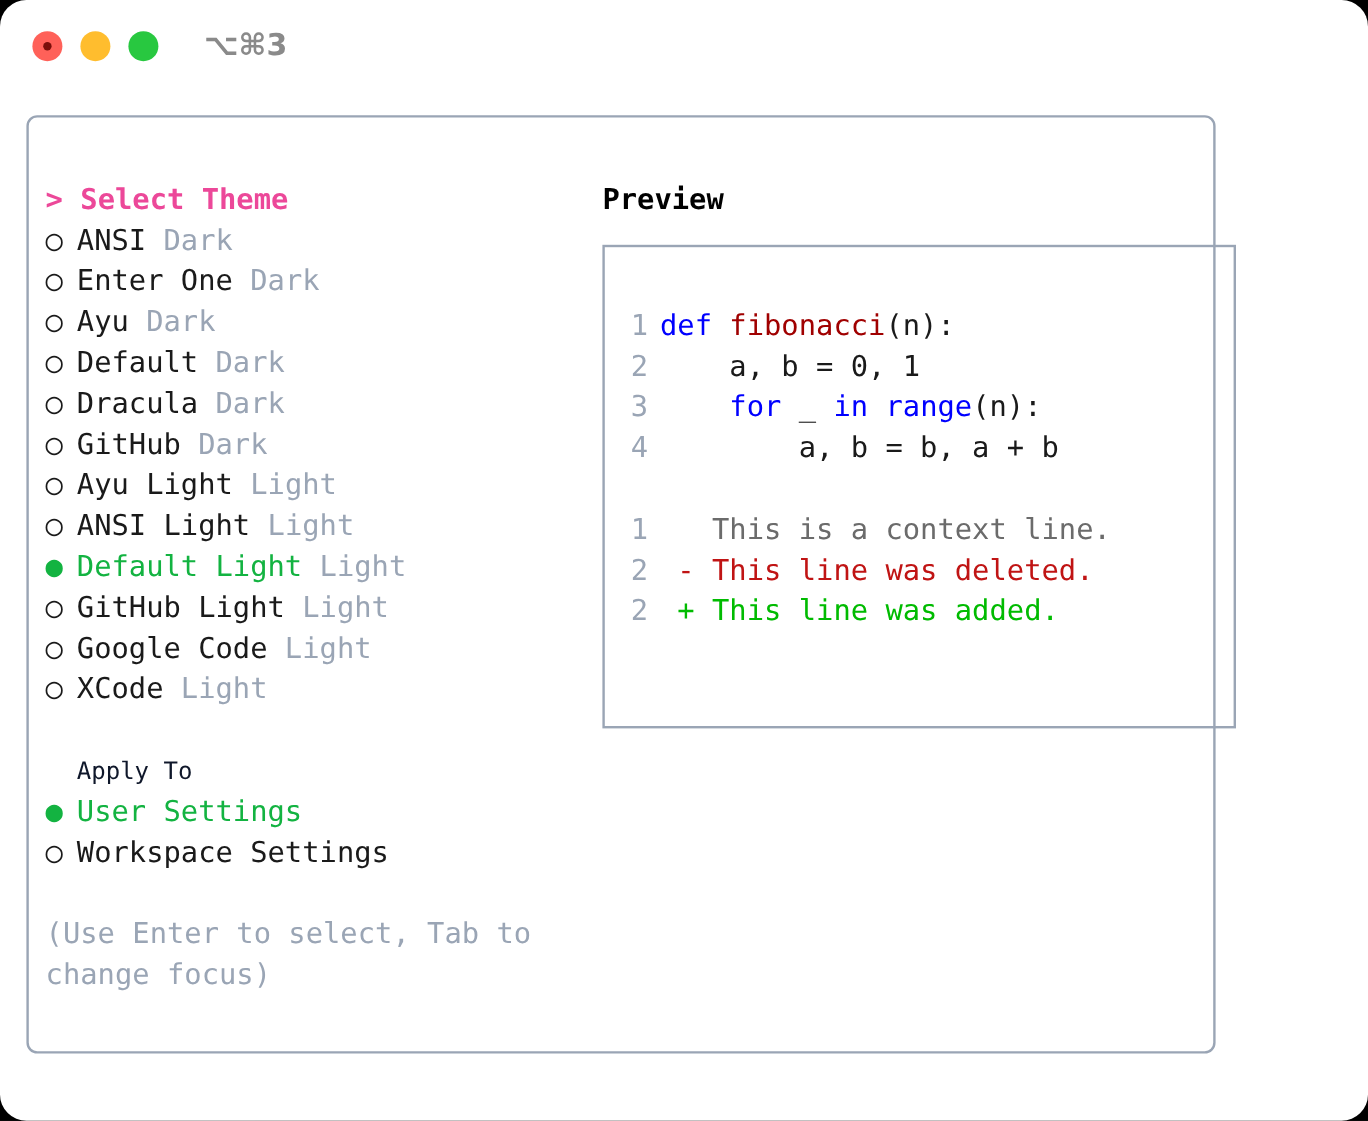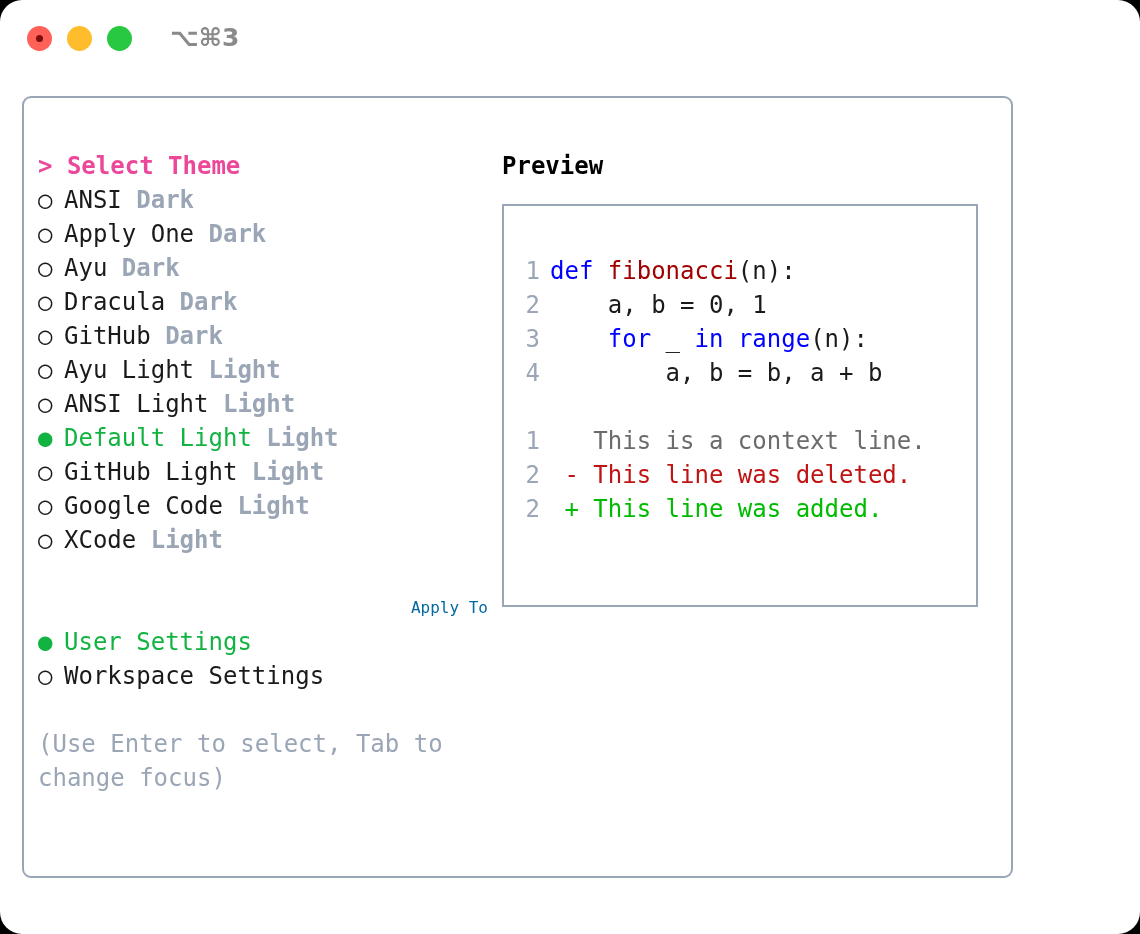--- a/index.html
+++ b/index.html
@@ -87,38 +87,37 @@
     color: #1a1a1a;
   }
   .bullet {
     display: inline-block;
     width: 26px;
     color: #1a1a1a;
   }
   .row.selected .bullet,
   .row.selected .label { color: #13b341; }
   .label { color: #1a1a1a; }
-  .variant { color: #9aa5b5; font-weight: bold; }
+  .variant { color: #9aa5b5; }
   .header-row {
     font-weight: bold;
     font-size: 24px;
     height: 34px;
     line-height: 34px;
     color: #ec4899;
     white-space: pre;
   }
   .spacer { height: 34px; }
   .apply-heading {
-    font-size: 16px;
-    height: 34px;
-    line-height: 34px;
-    color: #0369a1;
+    font-size: 20px;
+    height: 34px;
+    line-height: 34px;
+    color: #0f172a;
     white-space: pre;
     padding-left: 26px;
-    text-align: right;
   }
   #hint {
     margin-top: 34px;
     font-size: 24px;
     line-height: 34px;
     color: #9aa5b5;
     width: 408px;
     white-space: pre-wrap;
     word-break: break-word;
   }
@@ -133,21 +132,21 @@
     font-size: 24px;
     font-weight: bold;
     color: #000000;
     line-height: 34px;
     height: 34px;
   }
   #preview-box {
     position: absolute;
     left: 0;
     top: 55px;
-    width: 476px;
+    width: 528px;
     height: 403px;
     border: 2px solid #9aa5b5;
     box-sizing: border-box;
   }
   #code-area {
     position: absolute;
     left: 10px;
     top: 48px;
     font-size: 24px;
   }
@@ -183,22 +182,23 @@
     <div class="dot green"></div>
     <div id="shortcut">⌥⌘3</div>
   </div>
 
   <div id="panel">
 
     <div id="left-col">
       <div class="header-row"><span>&gt; </span><span>Select Theme</span></div>
       <div id="theme-items">
           <div class="row"><span class="bullet">○</span><span class="label">ANSI </span><span class="variant">Dark</span></div>
-          <div class="row"><span class="bullet">○</span><span class="label">Apply One </span><span class="variant">Dark</span></div>
+          <div class="row"><span class="bullet">○</span><span class="label">Enter One </span><span class="variant">Dark</span></div>
           <div class="row"><span class="bullet">○</span><span class="label">Ayu </span><span class="variant">Dark</span></div>
+          <div class="row"><span class="bullet">○</span><span class="label">Default </span><span class="variant">Dark</span></div>
           <div class="row"><span class="bullet">○</span><span class="label">Dracula </span><span class="variant">Dark</span></div>
           <div class="row"><span class="bullet">○</span><span class="label">GitHub </span><span class="variant">Dark</span></div>
           <div class="row"><span class="bullet">○</span><span class="label">Ayu Light </span><span class="variant">Light</span></div>
           <div class="row"><span class="bullet">○</span><span class="label">ANSI Light </span><span class="variant">Light</span></div>
           <div class="row selected"><span class="bullet">●</span><span class="label">Default Light </span><span class="variant">Light</span></div>
           <div class="row"><span class="bullet">○</span><span class="label">GitHub Light </span><span class="variant">Light</span></div>
           <div class="row"><span class="bullet">○</span><span class="label">Google Code </span><span class="variant">Light</span></div>
           <div class="row"><span class="bullet">○</span><span class="label">XCode </span><span class="variant">Light</span></div>
         </div>
       <div class="spacer"></div>

